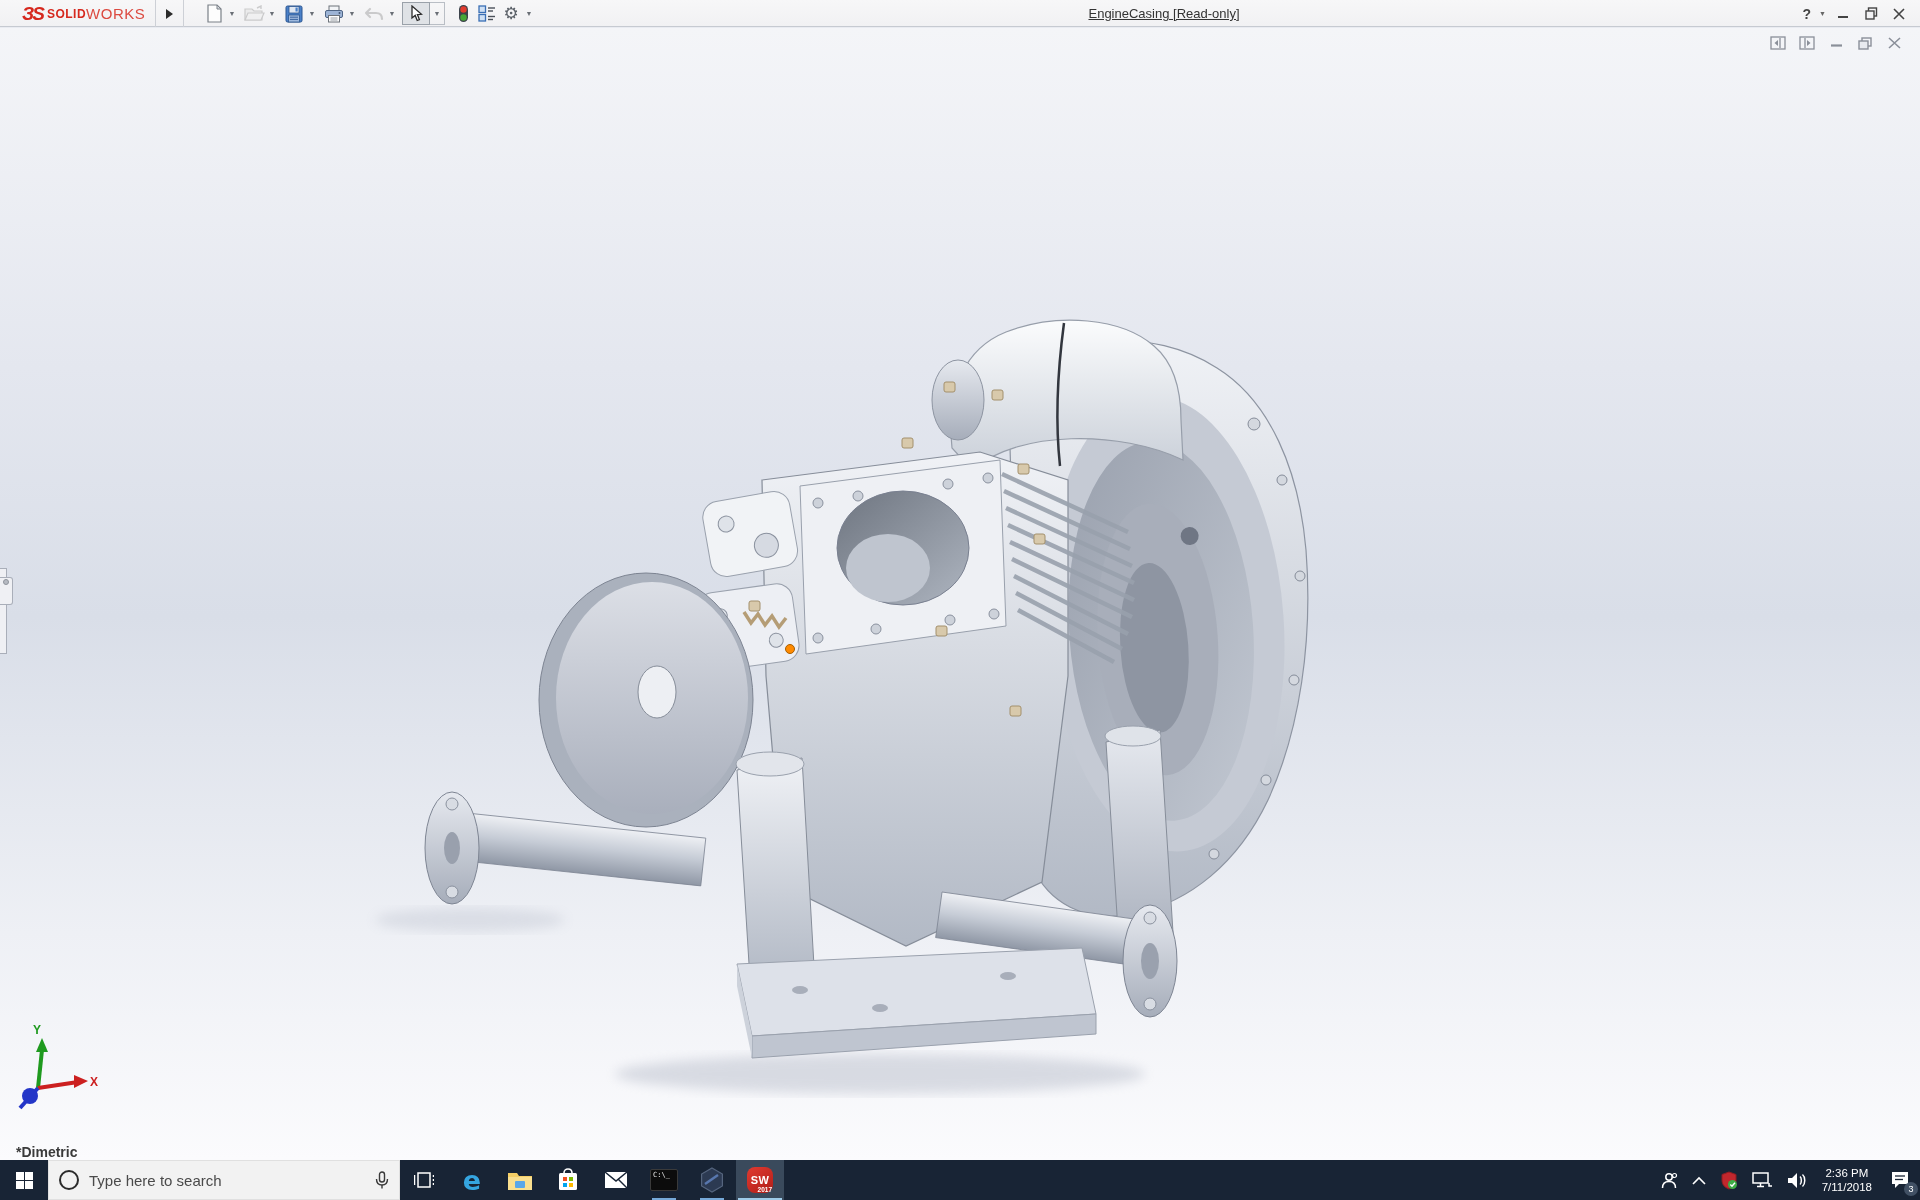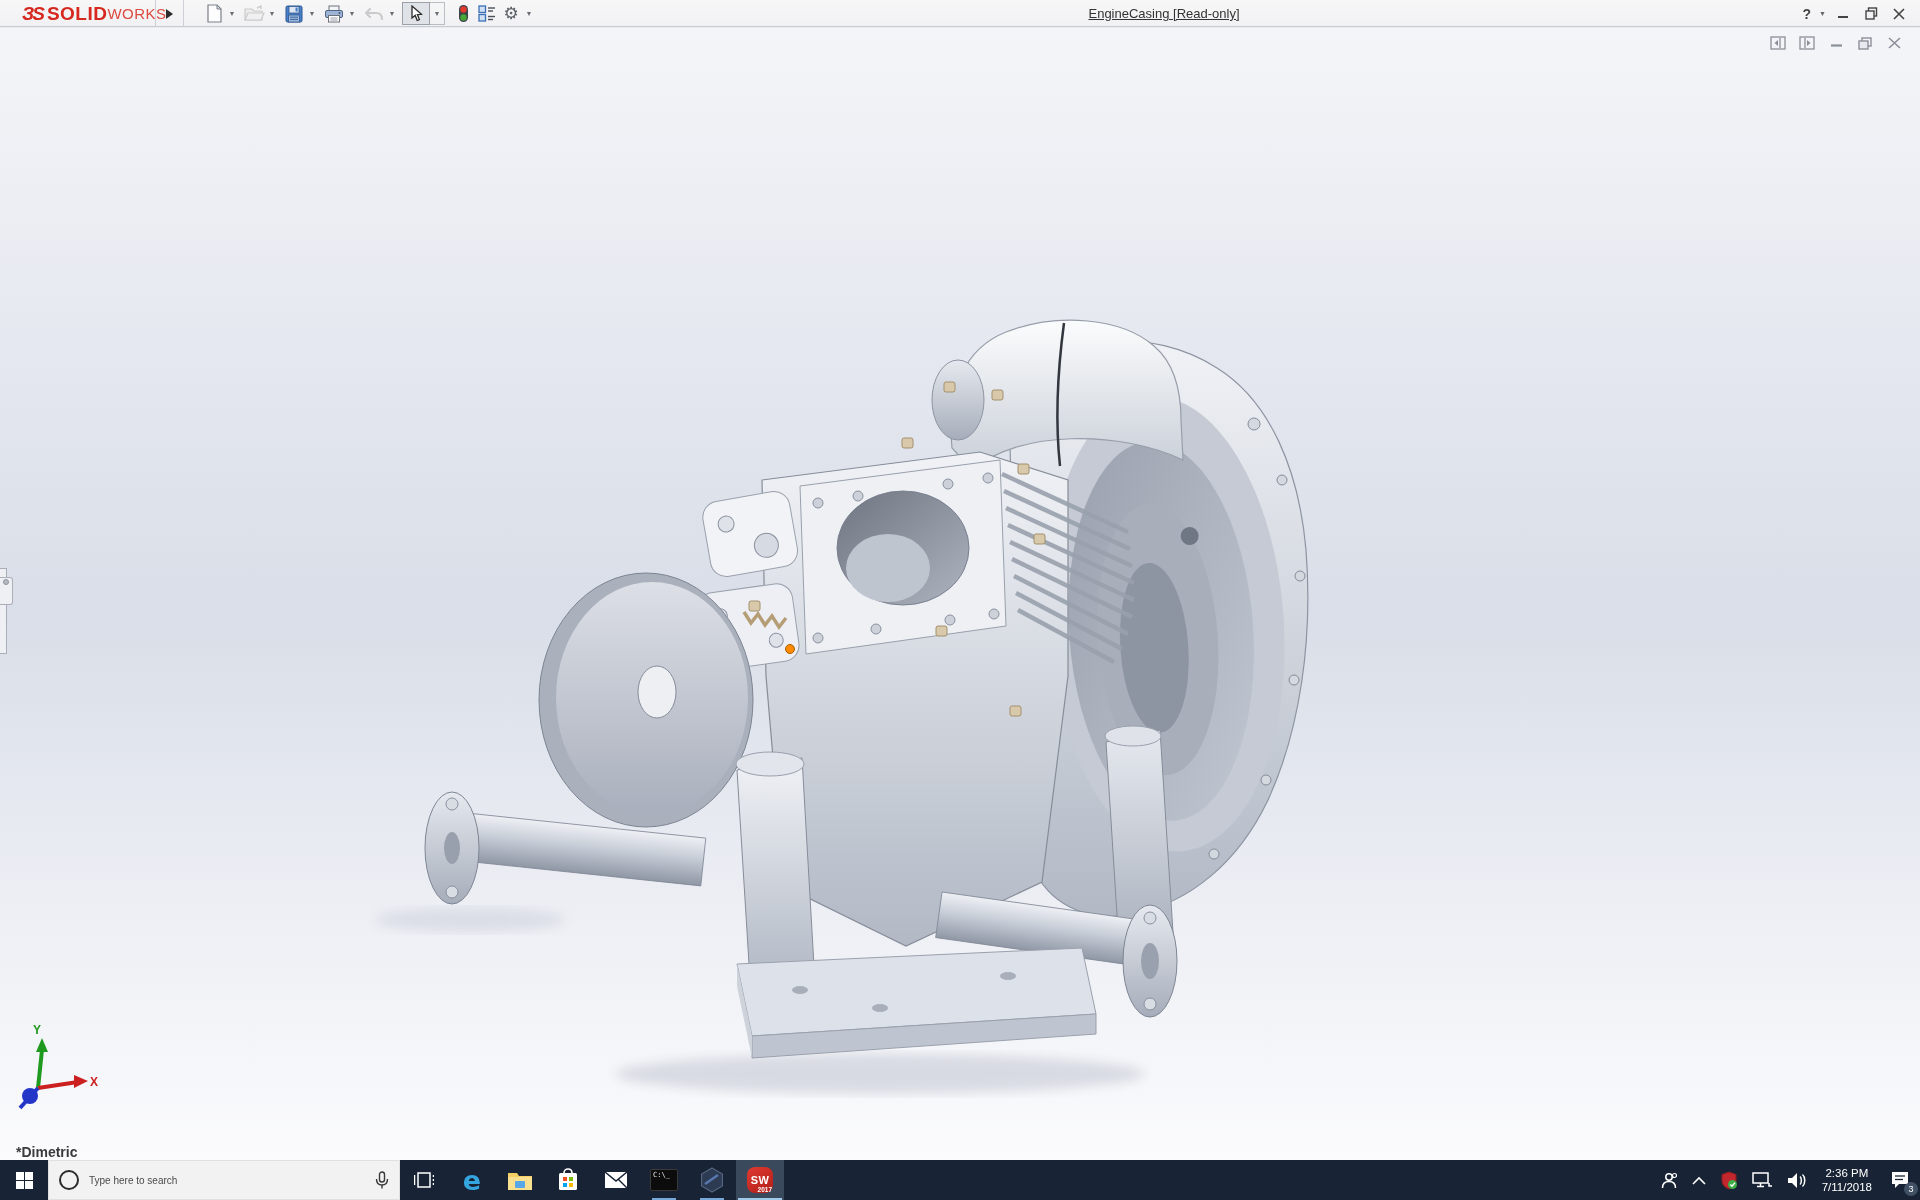--- a/index.html
+++ b/index.html
@@ -4,21 +4,21 @@
 <style>
   * { margin:0; padding:0; box-sizing:border-box; }
   html,body { width:1920px; height:1200px; overflow:hidden; font-family:"Liberation Sans", sans-serif; }
   .app { position:relative; width:1920px; height:1200px; background:#e9ebf1; }
 
   
   .titlebar { position:absolute; left:0; top:0; width:1920px; height:27px;
     background:linear-gradient(180deg,#f7f7f8,#f1f1f3); border-bottom:1px solid #c6cad1; z-index:30; }
   .logo { position:absolute; left:22px; top:2px; height:23px; display:flex; align-items:center; }
   .logo-mark { font-weight:bold; font-style:italic; font-size:19px; color:#d6281e; letter-spacing:-2px; margin-right:4px; }
-  .logo-bold { font-weight:bold; font-size:19px; color:#d6281e; letter-spacing:.5px; }
+  .logo-bold { font-weight:bold; font-size:12px; color:#d6281e; letter-spacing:.5px; }
   .logo-light { font-weight:normal; font-size:15px; color:#dc4a40; letter-spacing:.5px; }
   .tb-sep { position:absolute; top:0; width:1px; height:27px; background:#cdd0d6; }
   .flyout-btn { position:absolute; left:160px; top:3px; width:18px; height:21px; display:flex; align-items:center; justify-content:center; cursor:pointer; }
   .flyout-tri { width:0; height:0; border-left:7px solid #2b2b2b; border-top:5px solid transparent; border-bottom:5px solid transparent; }
   .toolbar { position:absolute; left:202px; top:2px; height:23px; display:flex; align-items:center; }
   .tb-btn { width:24px; height:23px; display:flex; align-items:center; justify-content:center; }
   .tb-caret { width:12px; height:23px; display:flex; align-items:center; justify-content:center; font-size:7px; color:#6a6f76; margin-right:4px; }
   .disabled { opacity:.4; filter:grayscale(1); }
   .sel-box { width:28px; height:23px; background:#dfe2e6; border:1px solid #9aa1a9; display:flex; align-items:center; justify-content:center; }
   .sel-caret { width:15px; height:23px; border:1px solid #b9bec5; border-left:none; display:flex; align-items:center; justify-content:center; font-size:7px; color:#6a6f76; margin-right:6px; }
@@ -38,21 +38,21 @@
   .pane-tab .bump { position:absolute; left:-1px; top:8px; width:14px; height:28px; background:#eff0f4; border:1px solid #a9aeb9; border-left:none; border-radius:0 3px 3px 0; }
   .pane-tab .dot { position:absolute; left:3px; top:10px; width:6px; height:6px; border-radius:50%; background:#b6bac2; border:1px solid #8f949d; }
   .model-svg { position:absolute; left:0; top:0; width:1920px; height:1132px; }
   .triad { position:absolute; left:4px; bottom:36px; width:96px; height:100px; }
   .view-label { position:absolute; left:16px; bottom:0px; font-size:14px; font-weight:bold; color:#3a3a3a; }
 
   
   .taskbar { position:absolute; left:0; top:1160px; width:1920px; height:40px; background:#182435; display:flex; align-items:stretch; z-index:40; }
   .tk-btn { width:48px; height:40px; display:flex; align-items:center; justify-content:center; position:relative; }
   .search-box { width:352px; height:40px; background:#f2f2f2; border:1px solid #e0e0e0; display:flex; align-items:center; padding:0 10px; gap:10px; }
-  .search-box input { flex:1; border:none; outline:none; background:transparent; font-size:10px; color:#444; font-family:"Liberation Sans",sans-serif; }
+  .search-box input { flex:1; border:none; outline:none; background:transparent; font-size:15px; color:#444; font-family:"Liberation Sans",sans-serif; }
   .search-box input::placeholder { color:#4a4a4a; opacity:1; }
   .cortana-ring { width:20px; height:20px; border:2.5px solid #2b2b2b; border-radius:50%; }
   .run-underline { position:absolute; left:12px; right:12px; bottom:0; height:2.5px; background:#76a9d8; }
   .tk-active { background:#3a4a5c; }
   .tk-active .run-underline { left:2px; right:2px; background:#9ecbe8; }
   .edge-e { font-size:27px; font-weight:bold; color:#35a5e0; font-family:"DejaVu Sans",sans-serif; line-height:1; }
   .cmd-icon { width:28px; height:22px; background:#0c0c0c; border:1px solid #3a3a3a; border-radius:2px; color:#e8e8e8; font-family:"DejaVu Sans Mono",monospace; font-size:7px; padding:1px 2px; }
   .sw-icon { width:26px; height:26px; background:linear-gradient(145deg,#e03a30,#b01e18); border-radius:8px; position:relative; display:flex; align-items:center; justify-content:center; }
   .sw-letters { color:#fff; font-weight:bold; font-size:11px; letter-spacing:.5px; }
   .sw-year { position:absolute; right:1px; bottom:0px; color:#fff; font-size:6.5px; font-weight:bold; }

